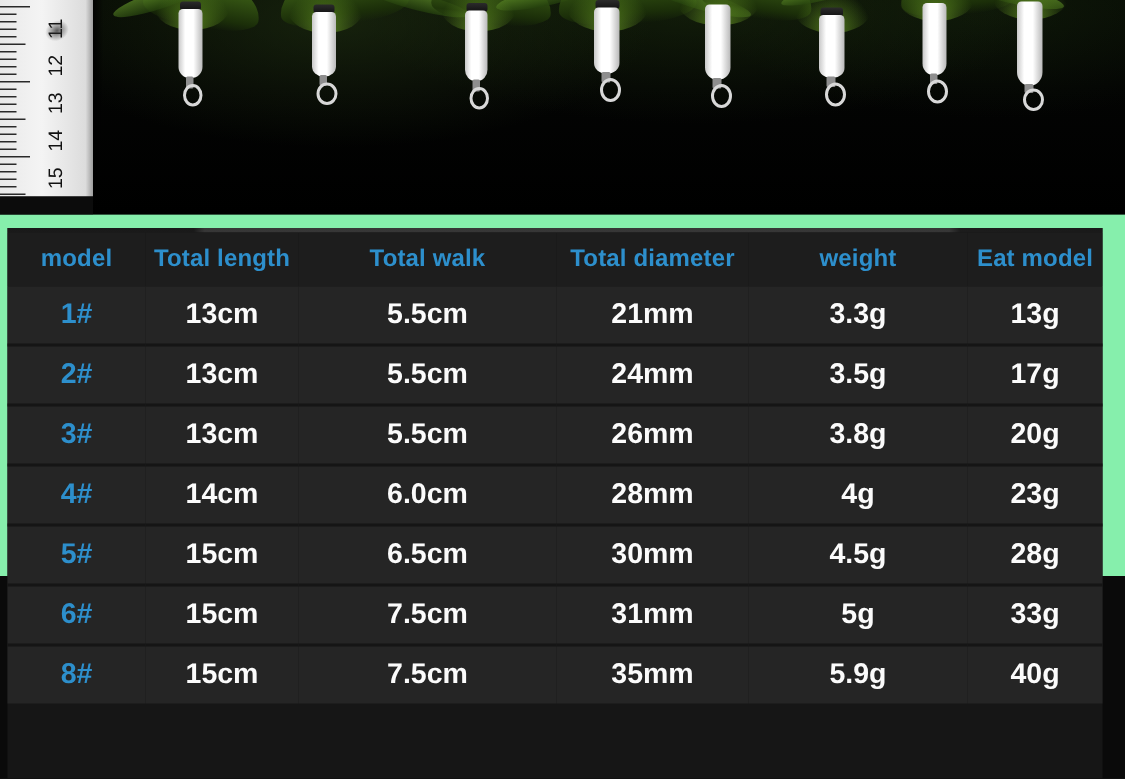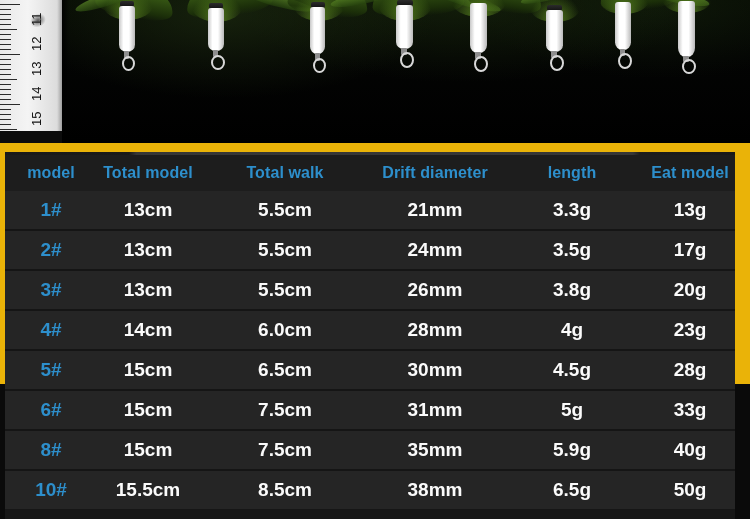--- a/index.html
+++ b/index.html
@@ -2,21 +2,21 @@
 <html><head>
 <meta charset="utf-8">
 <style>
   html,body{margin:0;padding:0;}
   body{
     width:750px;height:519px;
     background:#0a0a0a;
     font-family:"Liberation Sans", sans-serif;
     overflow:hidden;
   }
-  #app{position:relative;width:750px;height:384px;background:#eab308;}
+  #app{position:relative;width:750px;height:384px;background:#86efac;}
 
   
   .photo{
     position:absolute;left:0;top:0;width:750px;height:143px;
     background:#000;
     overflow:hidden;
   }
   .photo-bg{
     position:absolute;inset:0;
     background:
@@ -253,24 +253,24 @@
         <col class="c-model">
           <col class="c-total">
           <col class="c-walk">
         <col class="c-drift">
           <col class="c-weight">
           <col class="c-lead">
       </colgroup>
       <thead>
         <tr>
           <th>model</th>
-          <th>Total model</th>
+          <th>Total length</th>
           <th>Total walk</th>
-          <th>Drift diameter</th>
-          <th>length</th>
+          <th>Total diameter</th>
+          <th>weight</th>
           <th>Eat model</th>
         </tr>
       </thead>
       <tbody>
         <tr>
           <td class="model">1#</td>
           <td>13cm</td>
           <td>5.5cm</td>
           <td>21mm</td>
           <td>3.3g</td>
@@ -317,26 +317,18 @@
           <td>33g</td>
         </tr>
         <tr>
           <td class="model">8#</td>
           <td>15cm</td>
           <td>7.5cm</td>
           <td>35mm</td>
           <td>5.9g</td>
           <td>40g</td>
         </tr>
-        <tr>
-          <td class="model">10#</td>
-          <td>15.5cm</td>
-          <td>8.5cm</td>
-          <td>38mm</td>
-          <td>6.5g</td>
-          <td>50g</td>
-        </tr>
       </tbody>
     </table>
   </div>
 
   <div class="bottompad"></div>
 </div>
 
 </body></html>

